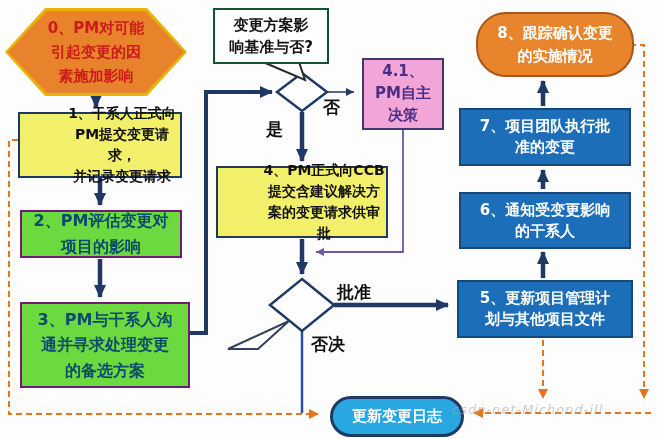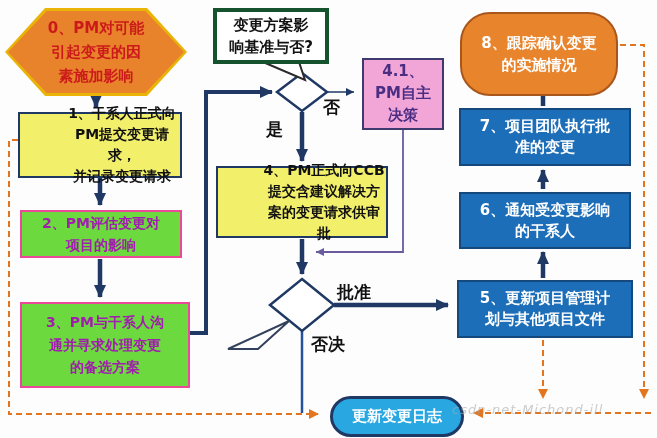--- a/index.html
+++ b/index.html
@@ -23,38 +23,38 @@
     position:absolute;z-index:2;display:flex;align-items:center;justify-content:center;
     text-align:center;white-space:pre-line;box-sizing:border-box;font-weight:bold;
   }
   .hex-outer{left:5px;top:8px;width:182px;height:88px;background:#eab308;z-index:2;position:absolute;
     clip-path:polygon(22% 0,78% 0,100% 50%,78% 100%,22% 100%,0 50%);}
   .hex-inner{position:absolute;left:3px;top:3px;right:3px;bottom:3px;background:#E8832C;
     clip-path:polygon(22% 0,78% 0,100% 50%,78% 100%,22% 100%,0 50%);
     display:flex;align-items:center;justify-content:center;text-align:center;
     white-space:pre-line;font-weight:bold;color:#CC1A1A;font-size:15px;line-height:1.6;}
   .yellow{background:#F2EF6B;border:2px solid #1F3864;color:#111;font-size:14px;line-height:1.5;padding-left:44px;}
-  .green{background:#6CD93E;border:2px solid #ec4899;color:#a21caf;font-size:14px;line-height:1.6;}
+  .green{background:#6CD93E;border:2px solid #701a75;color:#0c4a6e;font-size:16px;line-height:1.6;}
   .blue{background:#1C6EB8;border:2px solid #15497E;color:#fff;font-size:15px;line-height:1.4;}
   .pink{background:#F2A6D8;border:2px solid #3F3A6E;color:#4B2E83;font-size:15px;line-height:1.45;}
   .callout{background:#ffffff;color:#111;font-size:15px;line-height:1.5;}
-  .callout.a{border:4px solid #14532d;}
+  .callout.a{border:2px solid #14532d;}
   .callout.b{border:2px solid #33415C;}
   .orange-round{background:#E8842C;border:2px solid #A8561B;border-radius:30px;color:#fff;font-size:15px;line-height:1.5;}
   .pill{background:#29A7E1;border:3px solid #1F3864;border-radius:21px;color:#fff;font-size:15px;}
 
   .box1{left:18px;top:112px;width:164px;height:66px;}
   .box2{left:20px;top:210px;width:162px;height:48px;}
   .box3{left:20px;top:302px;width:170px;height:86px;}
   .calloutA{left:213px;top:8px;width:116px;height:56px;}
   .box41{left:362px;top:58px;width:82px;height:72px;}
   .box4{left:216px;top:166px;width:172px;height:72px;}
   .calloutB{left:196px;top:347px;width:93px;height:45px;}
   .pillpos{left:330px;top:396px;width:134px;height:41px;}
-  .box8{left:460px;top:12px;width:158px;height:84px;}
+  .box8{left:476px;top:12px;width:158px;height:65px;}
   .box7{left:459px;top:108px;width:172px;height:58px;}
   .box6{left:459px;top:192px;width:172px;height:57px;}
   .box5{left:457px;top:280px;width:176px;height:58px;}
 
   .lbl{position:absolute;z-index:3;color:#111;font-size:17px;font-weight:600;}
   .lbl-yes{left:266px;top:118px;}
   .lbl-no{left:323px;top:96px;}
   .lbl-approve{left:337px;top:281px;}
   .lbl-reject{left:311px;top:333px;}
 

